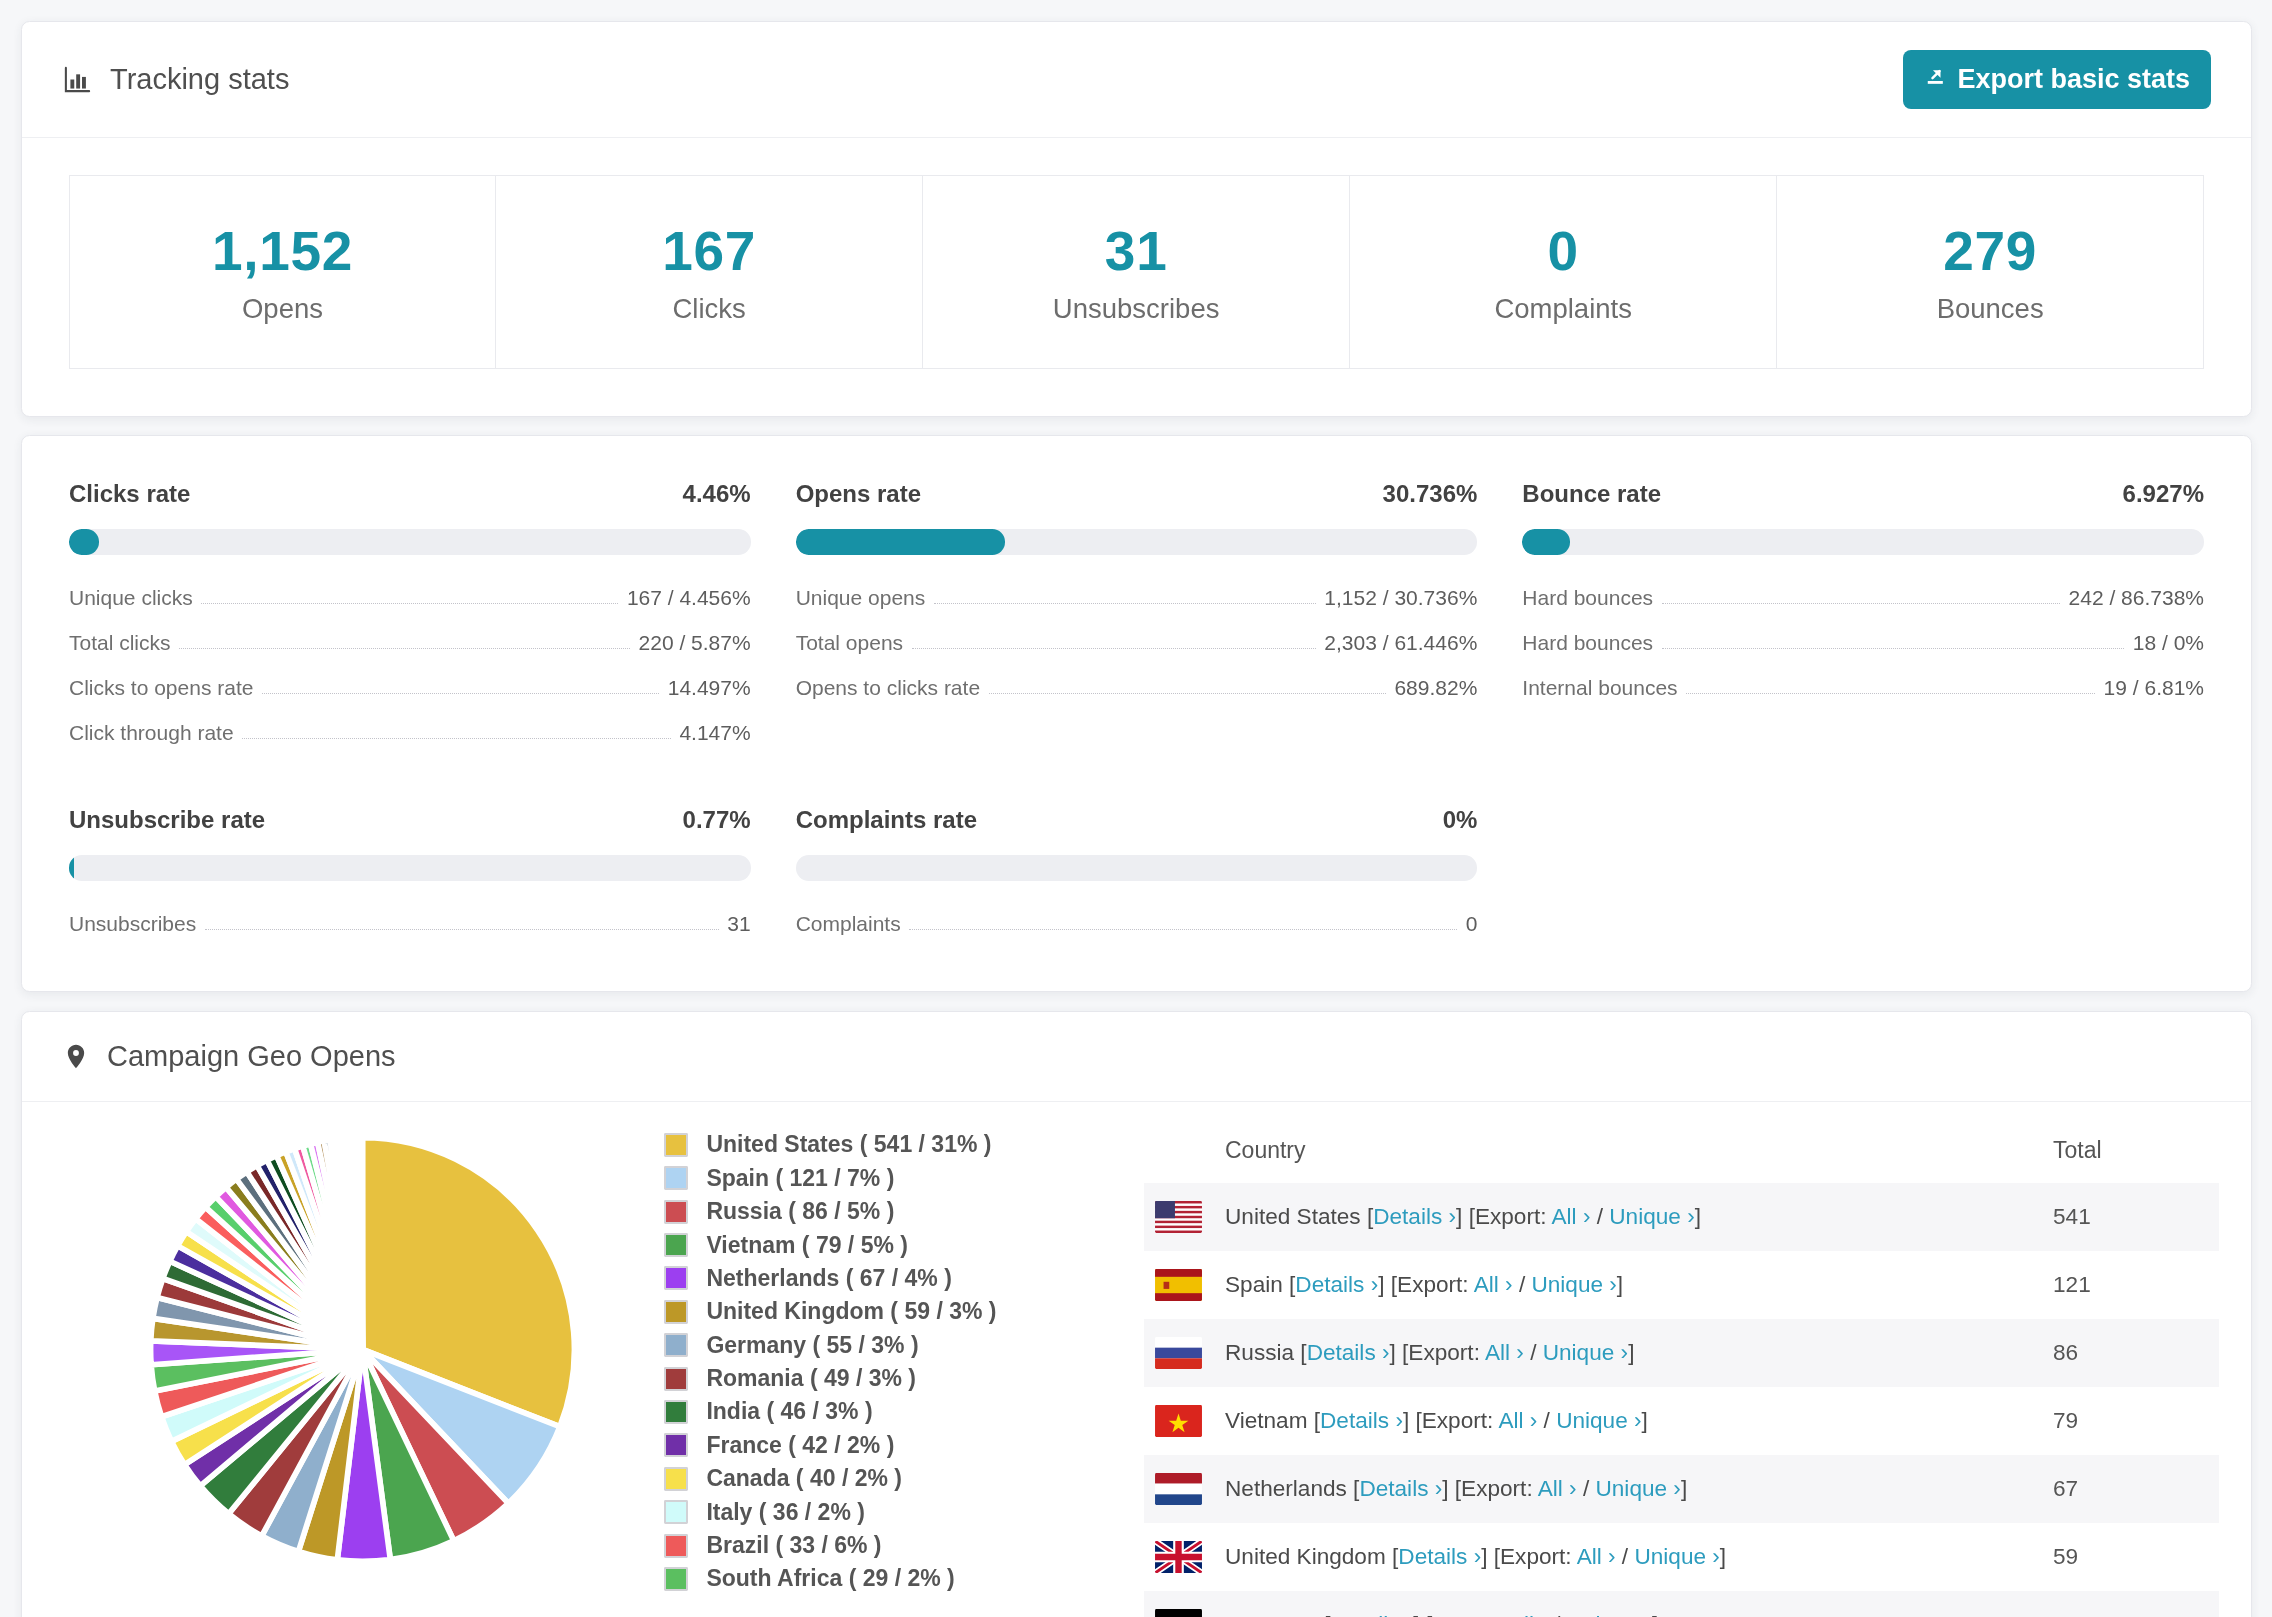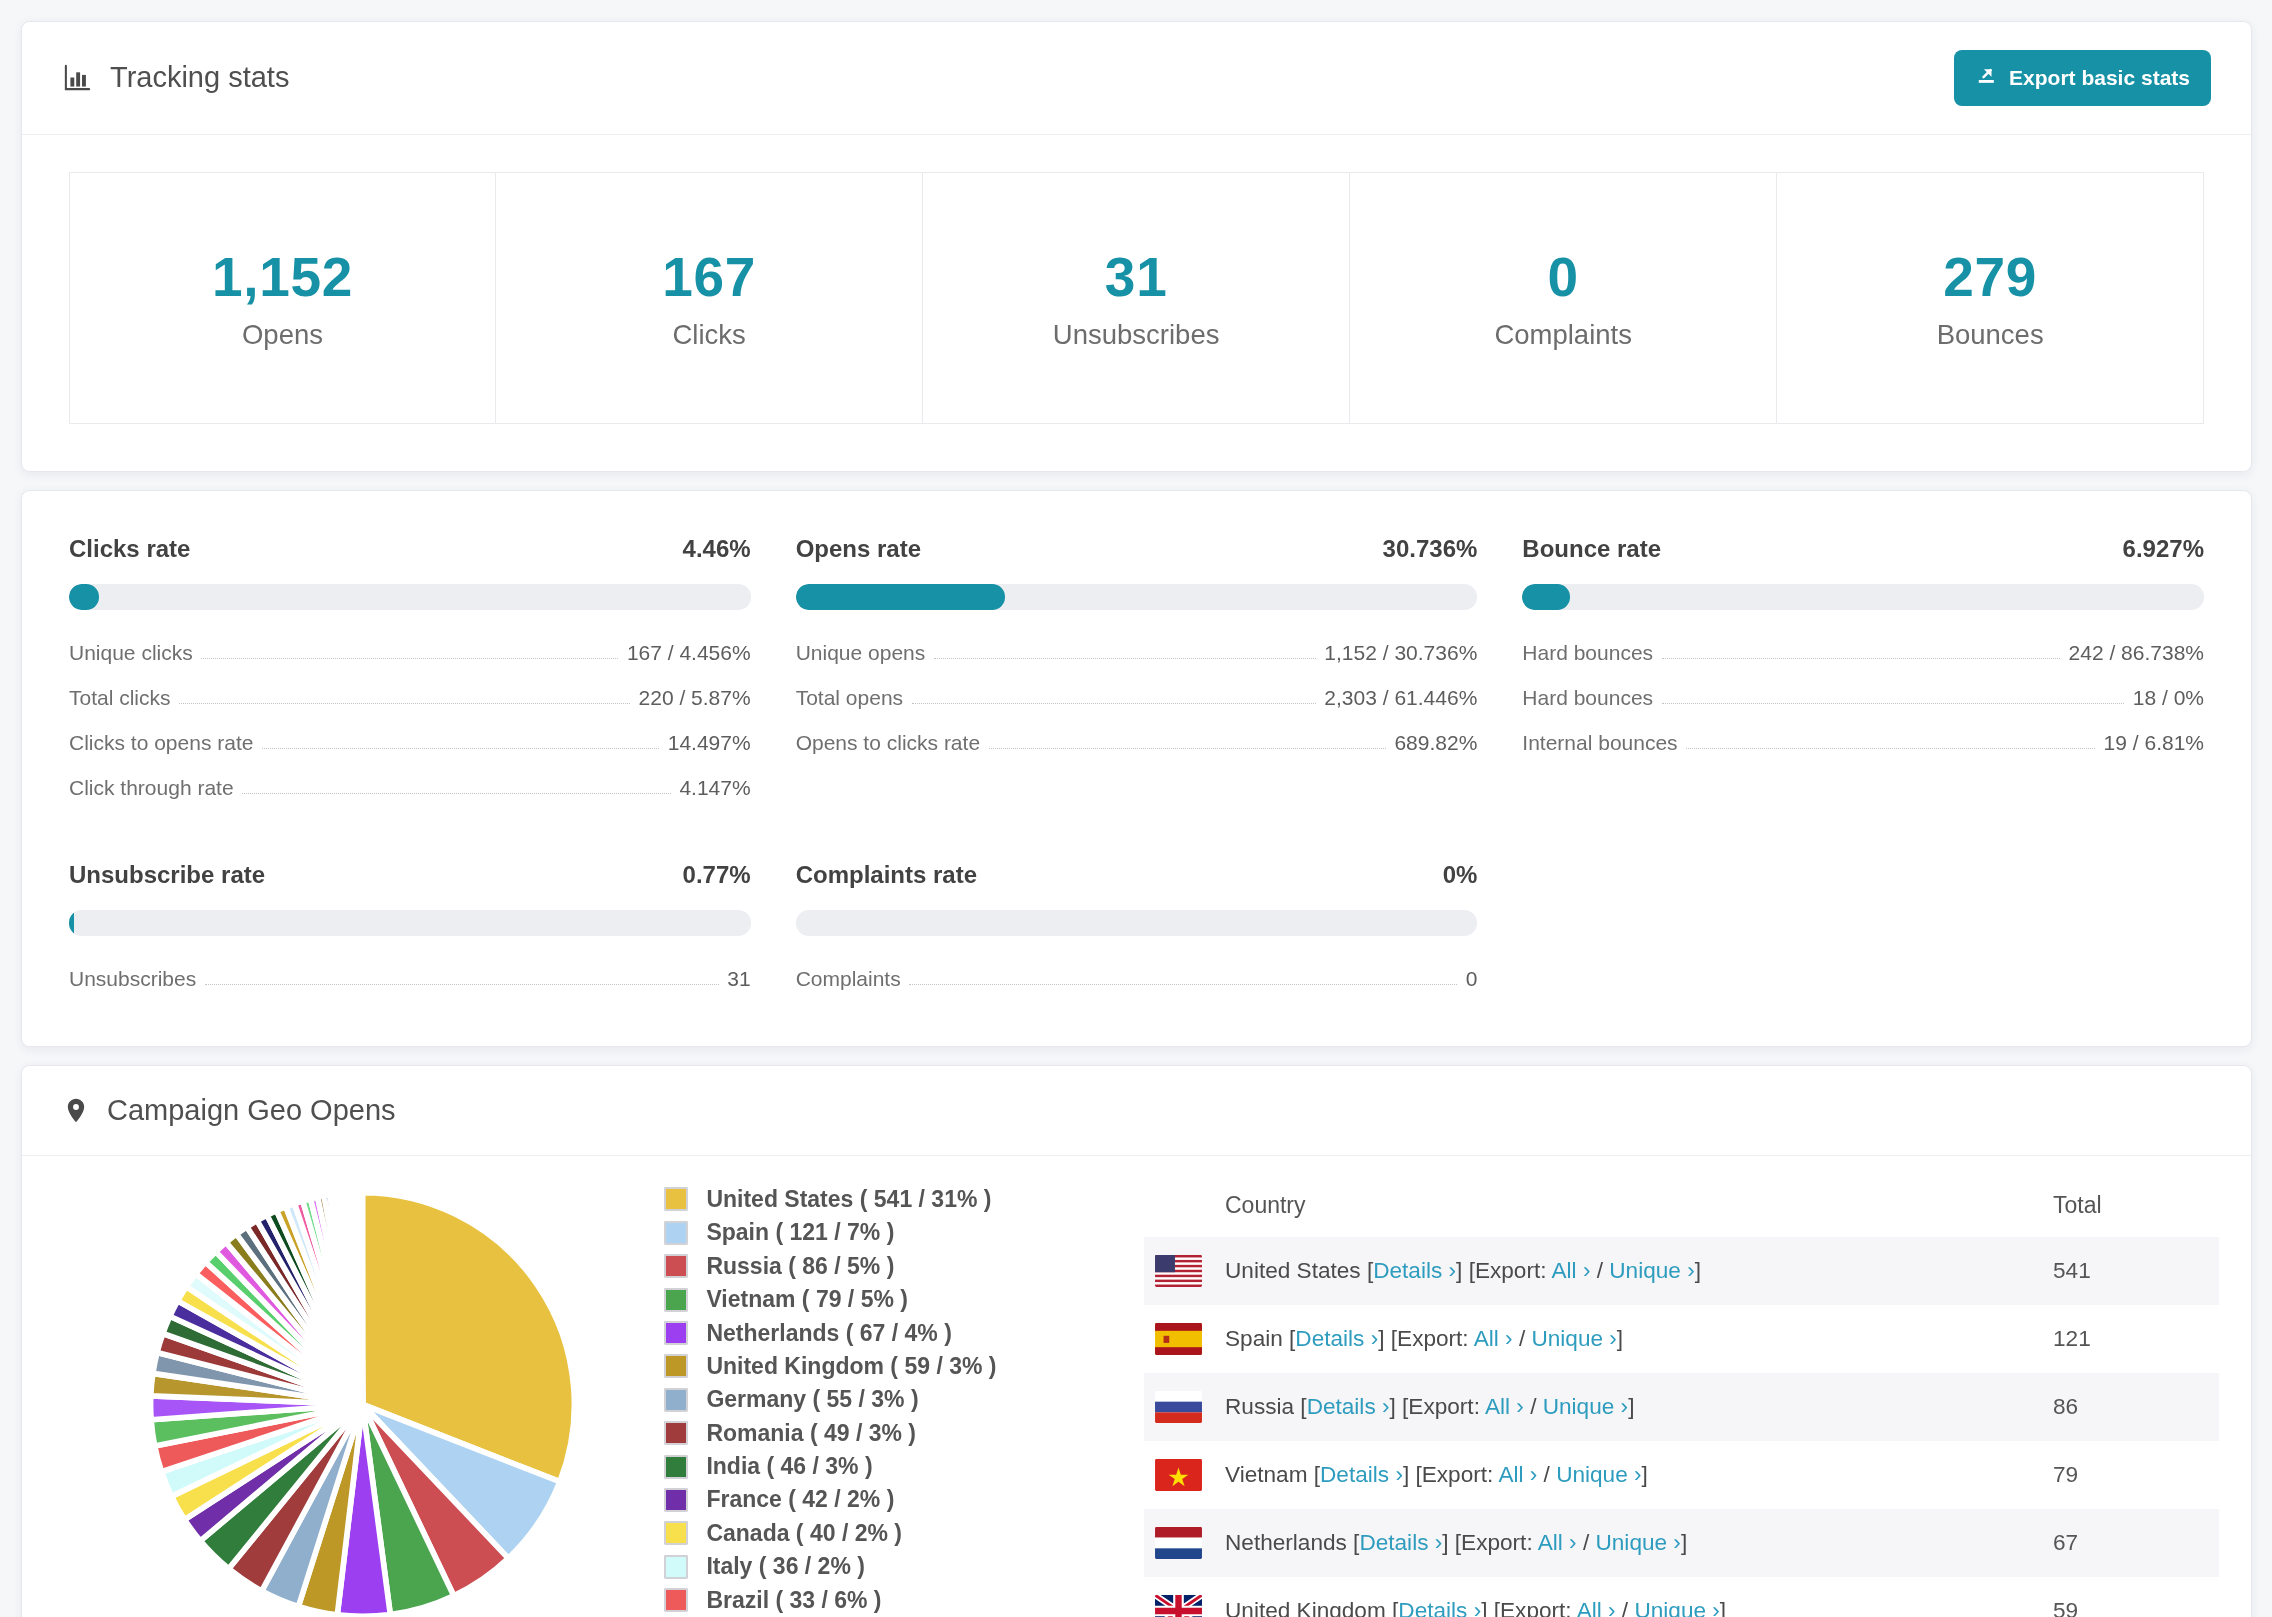--- a/index.html
+++ b/index.html
@@ -32,27 +32,27 @@
     padding:28px 40px;
     border-bottom:0.7px solid #eeeff2;
   }
   .card-title{display:flex;align-items:center;gap:17px;font-size:29px;color:#4f4f4f;}
   .card-title svg{display:block}
   
   #card-tracking{margin-top:21px;}
   .export-btn{
     display:flex;align-items:center;gap:11.3px;
     background:var(--teal);color:#fff;border:none;border-radius:8px;
-    font-family:inherit;font-size:21px;font-weight:600;
+    font-family:inherit;font-size:27px;font-weight:600;
     padding:14px 21px;cursor:pointer;
   }
   .stats-wrap{padding:37px 47px 47px;}
   .stats-row{display:grid;grid-template-columns:repeat(5,1fr);}
   .stat-box{
-    border:0.7px solid #e9eaee;margin-left:-0.7px;height:252px;
+    border:0.7px solid #e9eaee;margin-left:-0.7px;height:194px;
     display:flex;flex-direction:column;align-items:center;justify-content:center;
   }
   .stat-box:first-child{margin-left:0}
   .stat-value{font-size:55px;font-weight:700;color:var(--teal);letter-spacing:0.7px;}
   .stat-label{font-size:27.5px;color:#6d6d6d;margin-top:10px;}
   
   #card-rates{margin-top:18.4px;padding:44px 47px 55px;}
   .rates-grid{display:grid;grid-template-columns:repeat(3,1fr);column-gap:45px;row-gap:61px;}
   .rate-head{display:flex;align-items:baseline;justify-content:space-between;}
   .rate-title{font-size:24px;font-weight:700;color:#424242;}

